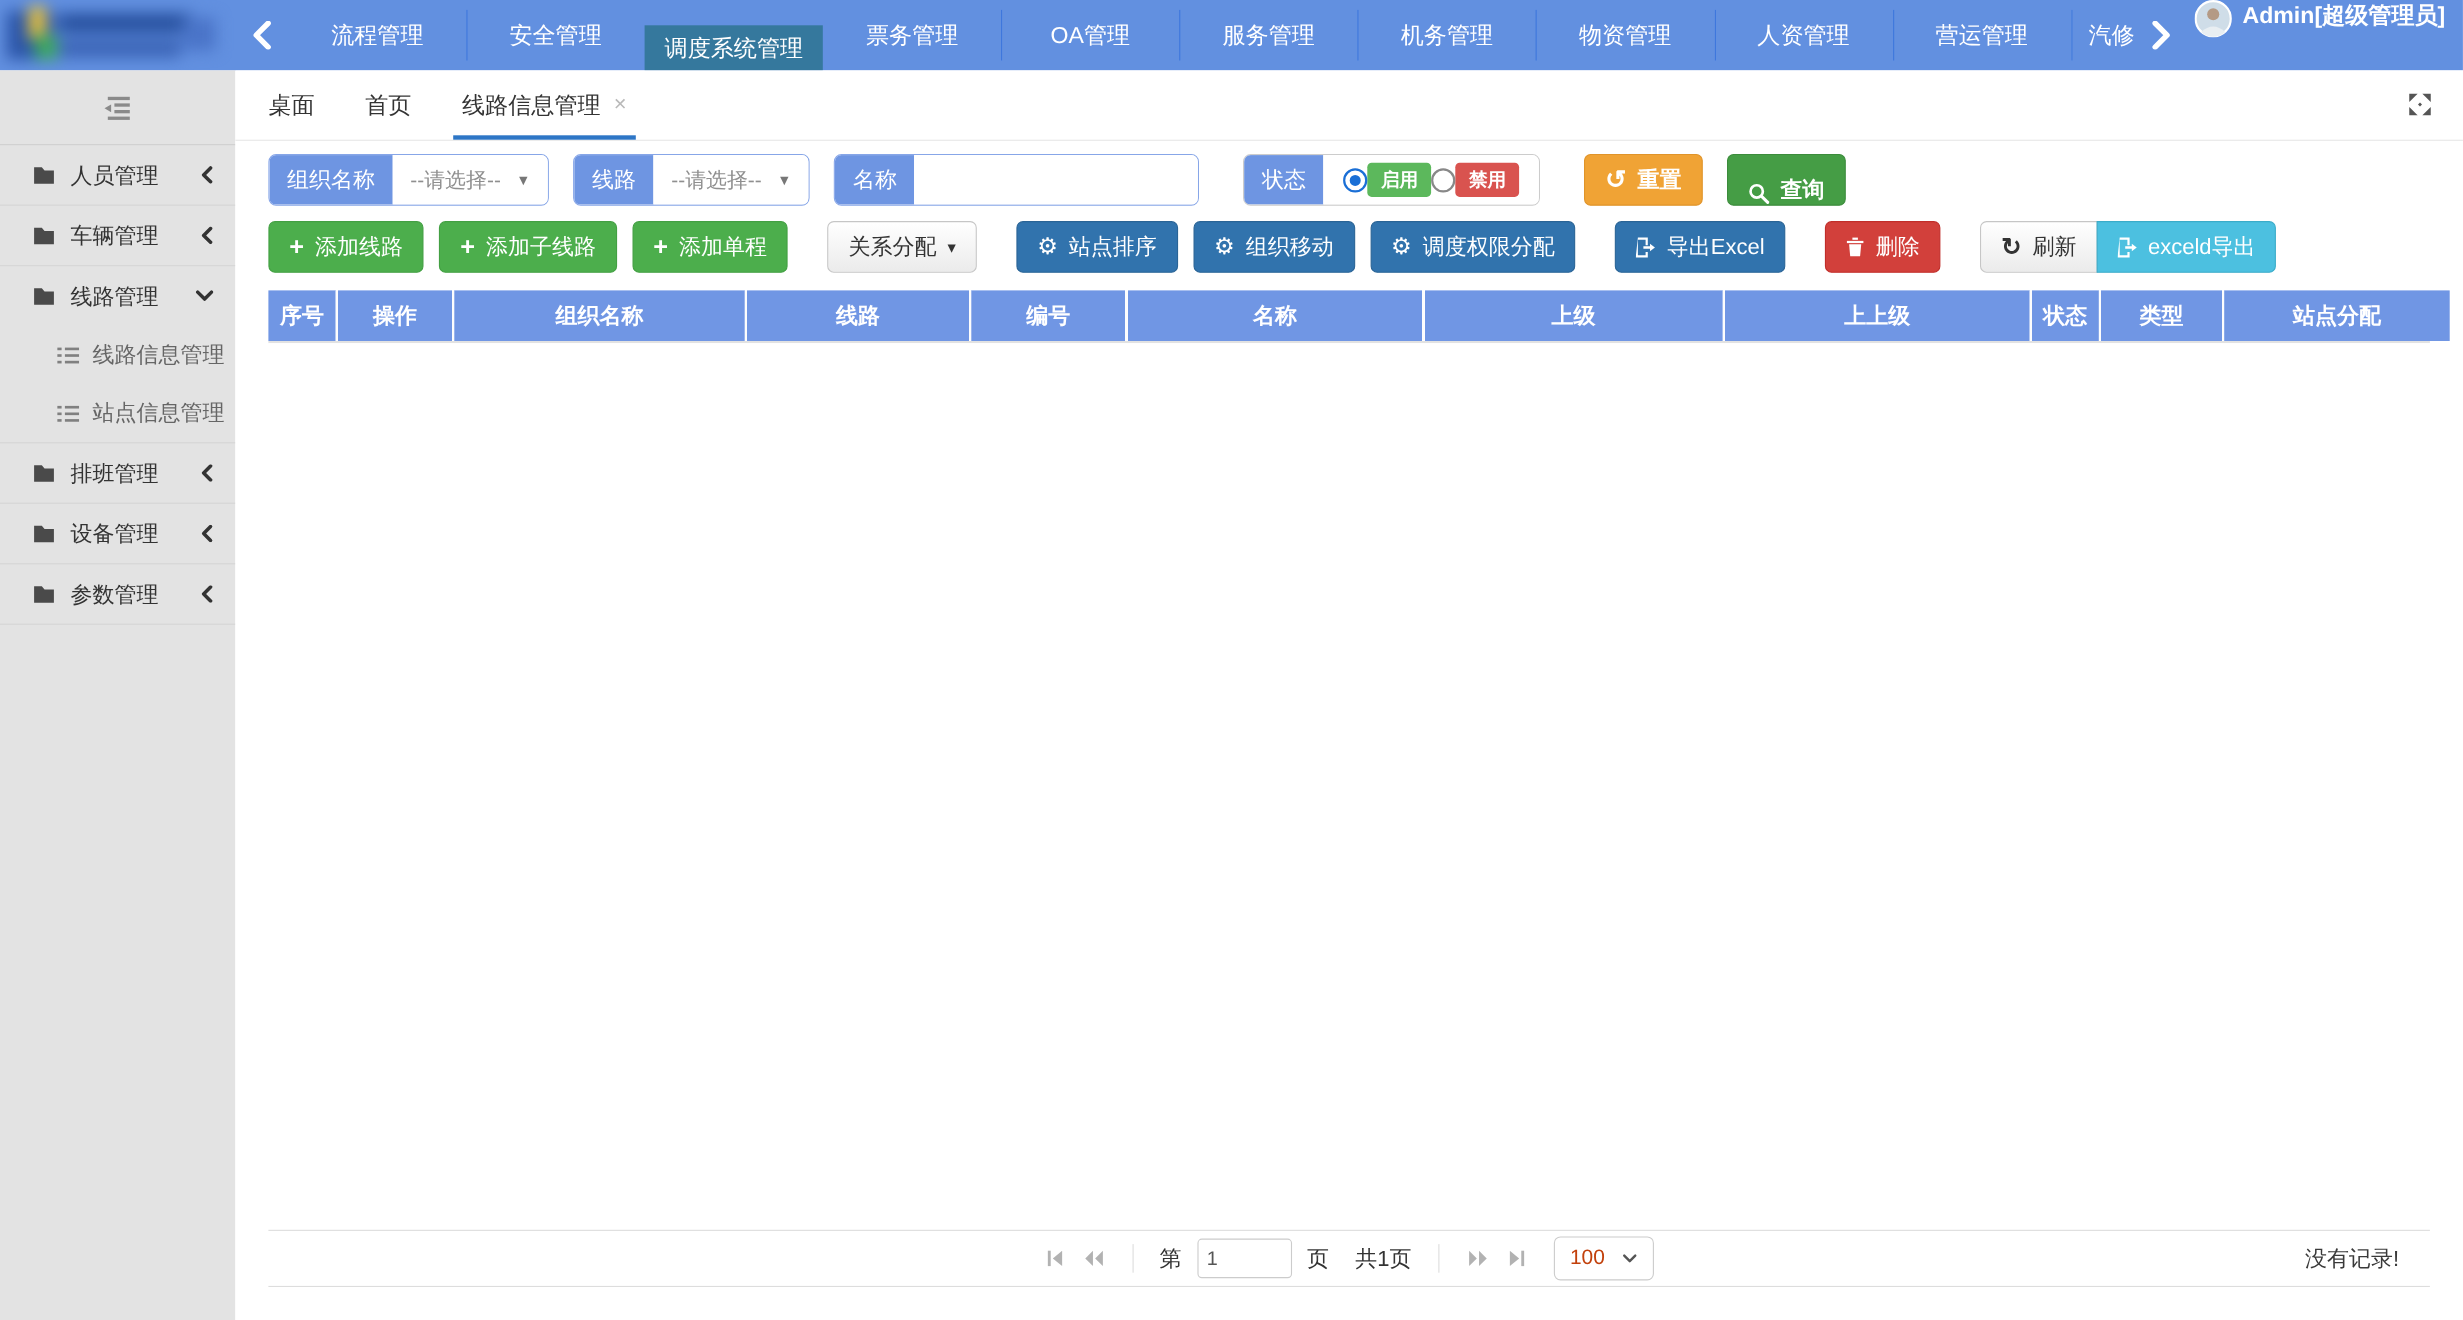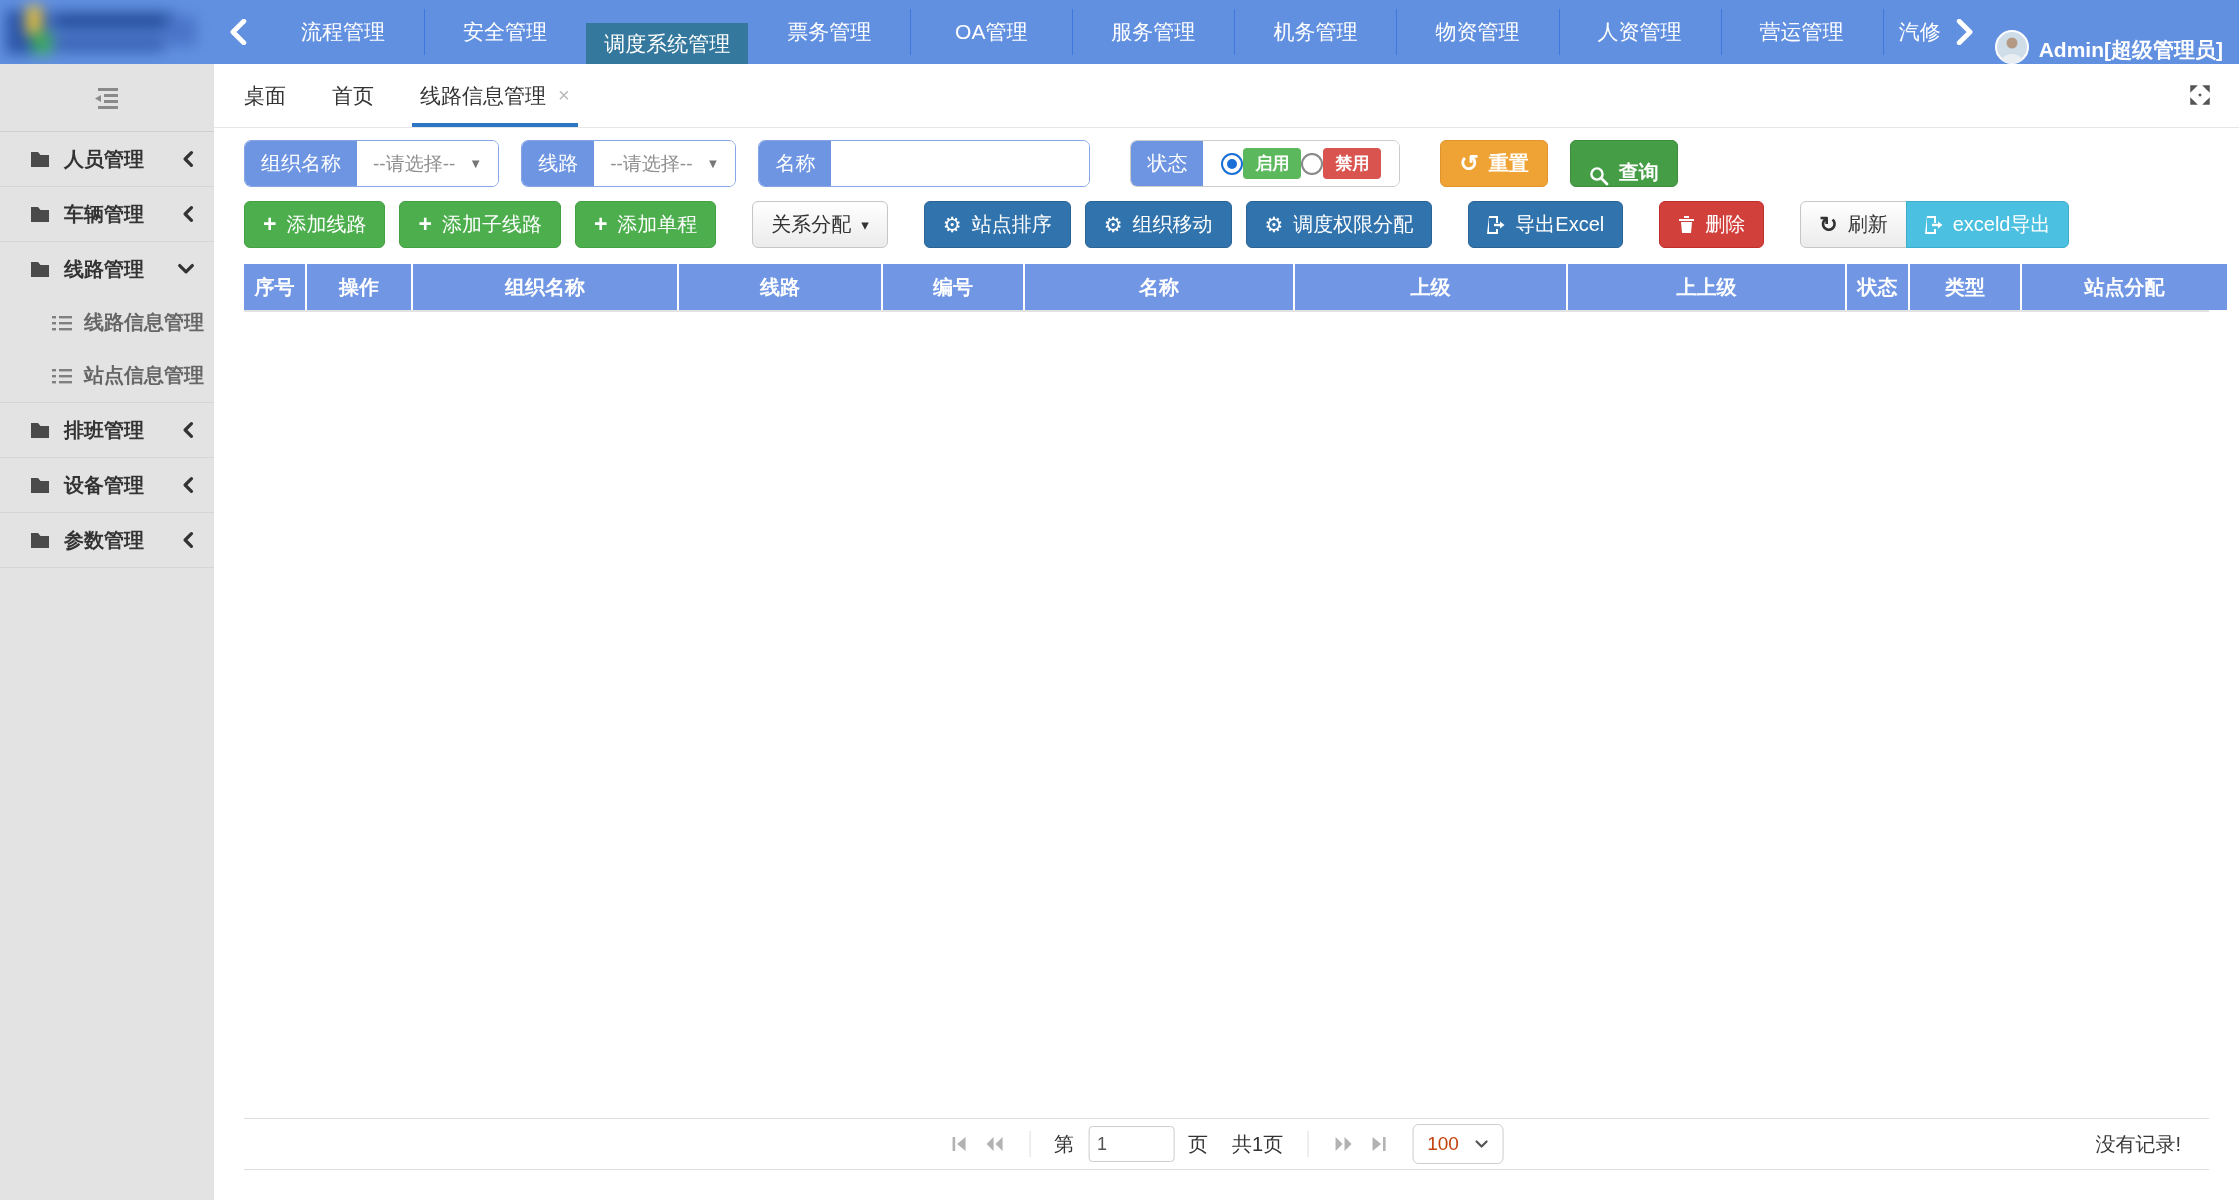--- a/index.html
+++ b/index.html
@@ -11,26 +11,26 @@
   .logo-wrap { width:214px; position:relative; overflow:hidden; flex:none; }
   .logo-blur { position:absolute; left:6px; top:6px; width:198px; height:52px; filter:blur(7px); }
   .logo-blur i { position:absolute; display:block; }
   .nav-back, .nav-fwd { width:48px; display:flex; align-items:center; justify-content:center; flex:none; cursor:pointer; }
   .nav-items { display:flex; flex:1; align-items:stretch; }
   .nav-item { flex:1; display:flex; align-items:center; justify-content:center; font-size:21px; position:relative; cursor:pointer; white-space:nowrap; padding:0 10px; }
   .nav-item:not(:first-child)::before { content:""; position:absolute; left:0; top:9px; bottom:9px; width:1px; background:#3e77dd; }
   .nav-item.active { background:#35789d;margin-top:23px; }
   .nav-item.active::before, .nav-item.active + .nav-item::before { display:none; }
   .nav-item.truncated { flex:0 0 58px; overflow:hidden; justify-content:flex-start; padding-left:16px; }
-  .nav-user { display:flex; align-items:flex-end; gap:10px; padding:0 16px 0 6px; font-size:21px; font-weight:bold; flex:none; cursor:pointer; }
+  .nav-user { display:flex; align-items:flex-start; gap:10px; padding:0 16px 0 6px; font-size:21px; font-weight:bold; flex:none; cursor:pointer; }
 
   
   .sidebar { position:absolute; left:0; top:64px; bottom:0; width:214px; background:#e3e3e3; }
   .collapse-row { height:68px; display:flex; align-items:center; justify-content:center; border-bottom:1px solid #cfcfcf; cursor:pointer; }
-  .side-group { border-bottom:1px solid #d5d5d5;font-weight:bold; }
+  .side-group { border-bottom:1px solid #d5d5d5; }
   .side-item { height:54px; display:flex; align-items:center; gap:14px; padding:0 20px 0 30px; font-size:20px; color:#333; cursor:pointer; }
   .side-item .chev { margin-left:auto; display:flex; }
   .side-child { height:53px; display:flex; align-items:center; gap:12px; padding-left:52px; font-size:20px; color:#666; cursor:pointer; }
 
   
   .content { position:absolute; left:214px; top:64px; right:0; bottom:0; display:flex; flex-direction:column; background:#fff; }
   .tabbar { height:64px; flex:none; display:flex; align-items:stretch; padding-left:30px; border-bottom:1px solid #e7e7e7; position:relative; }
   .tab { display:flex; align-items:center; font-size:21px; color:#333; margin-right:46px; position:relative; cursor:pointer; }
   .tab.active::after { content:""; position:absolute; left:-8px; right:-8px; bottom:0; height:4px; background:#2d76c6; }
   .tab-close { color:#b9b9b9; margin-left:12px; font-size:20px; }

